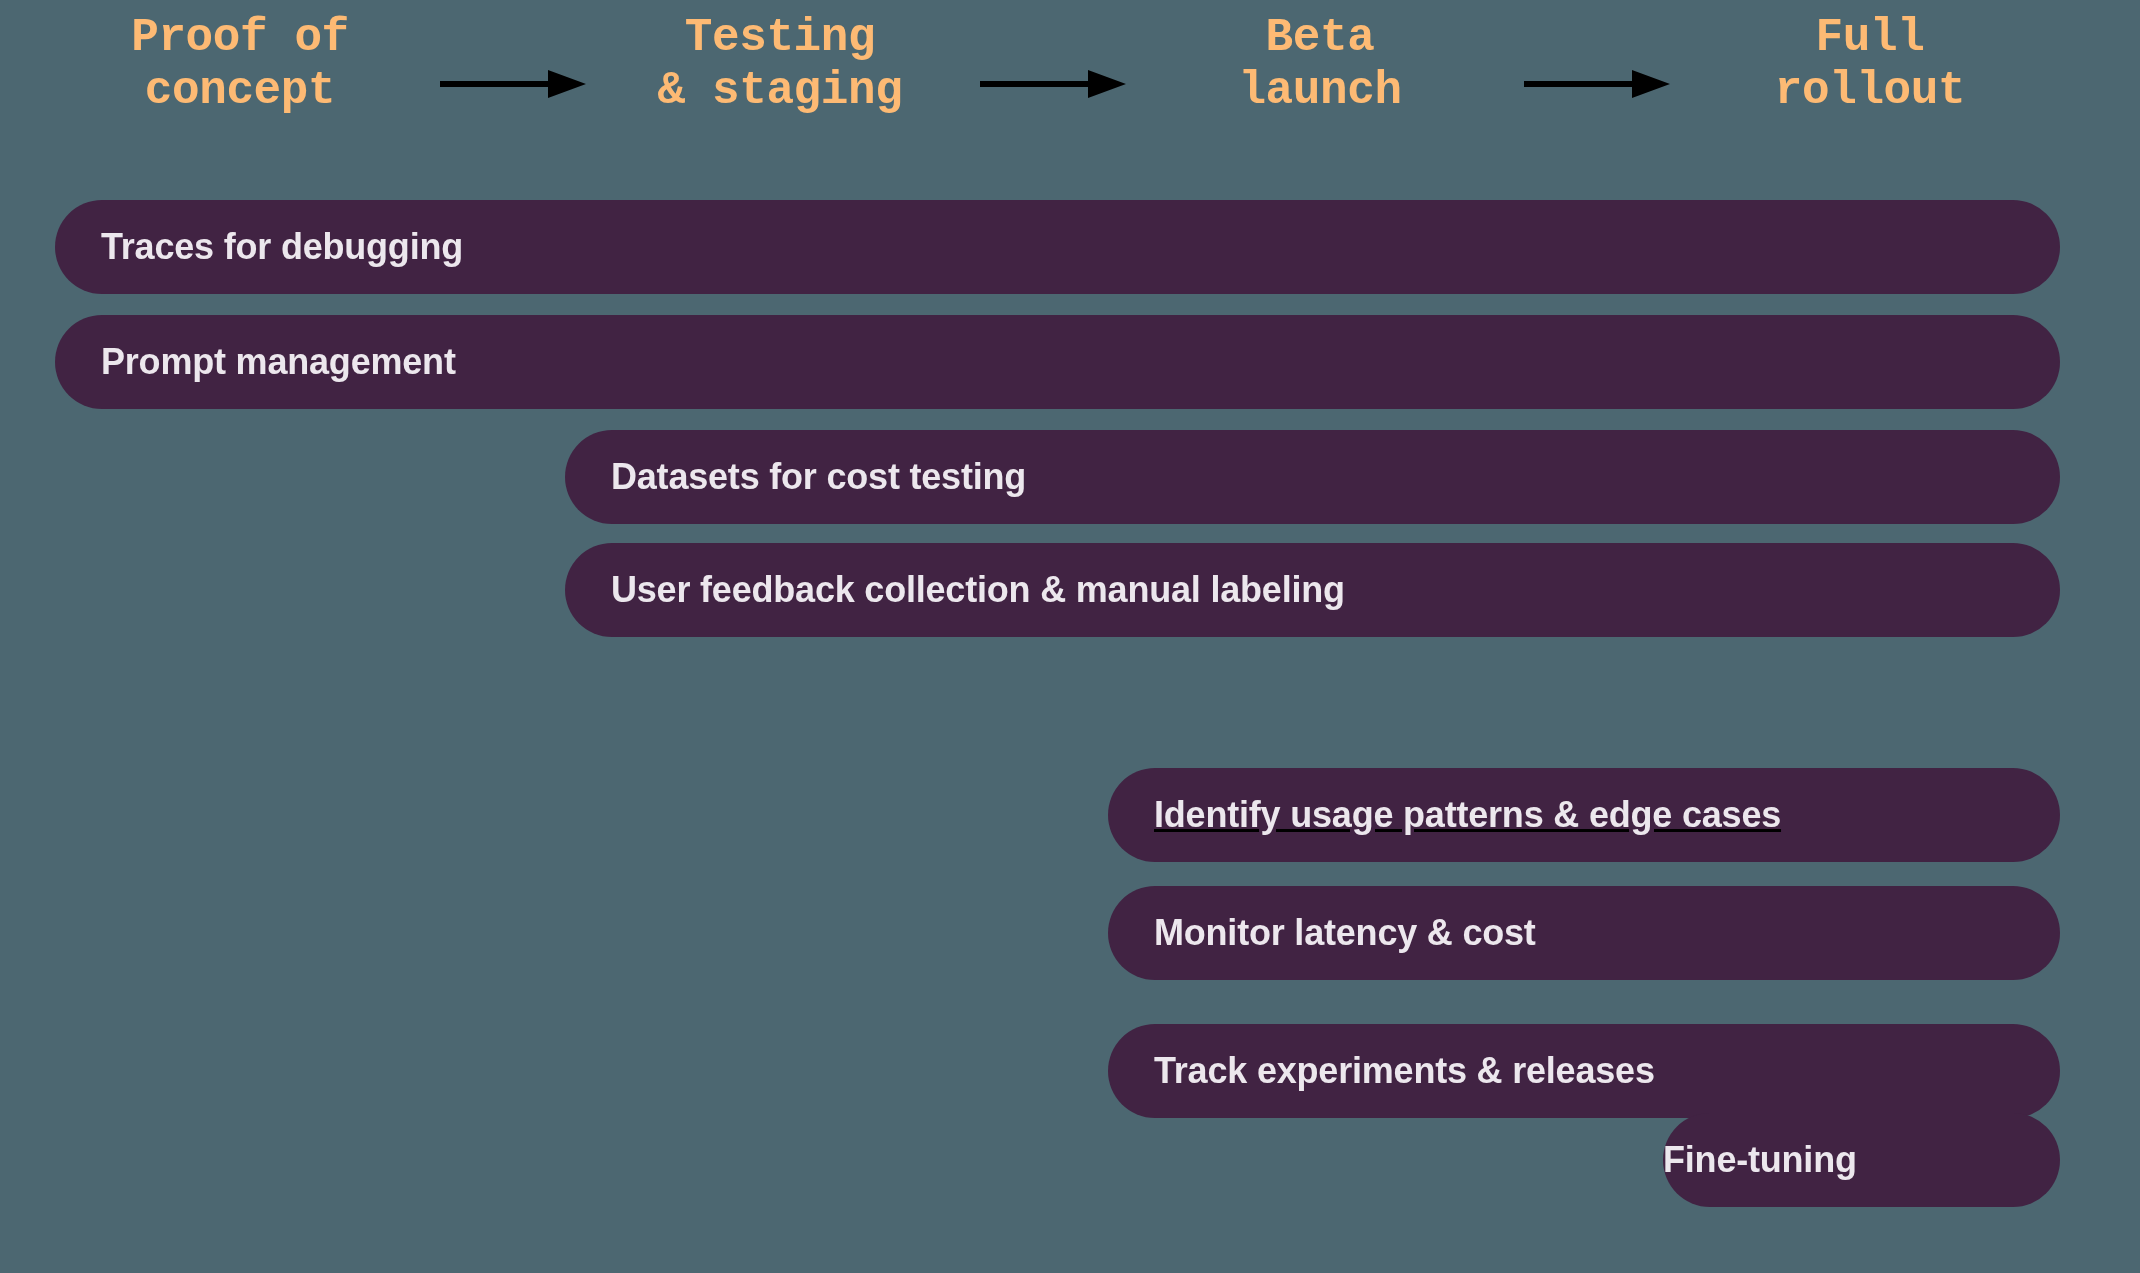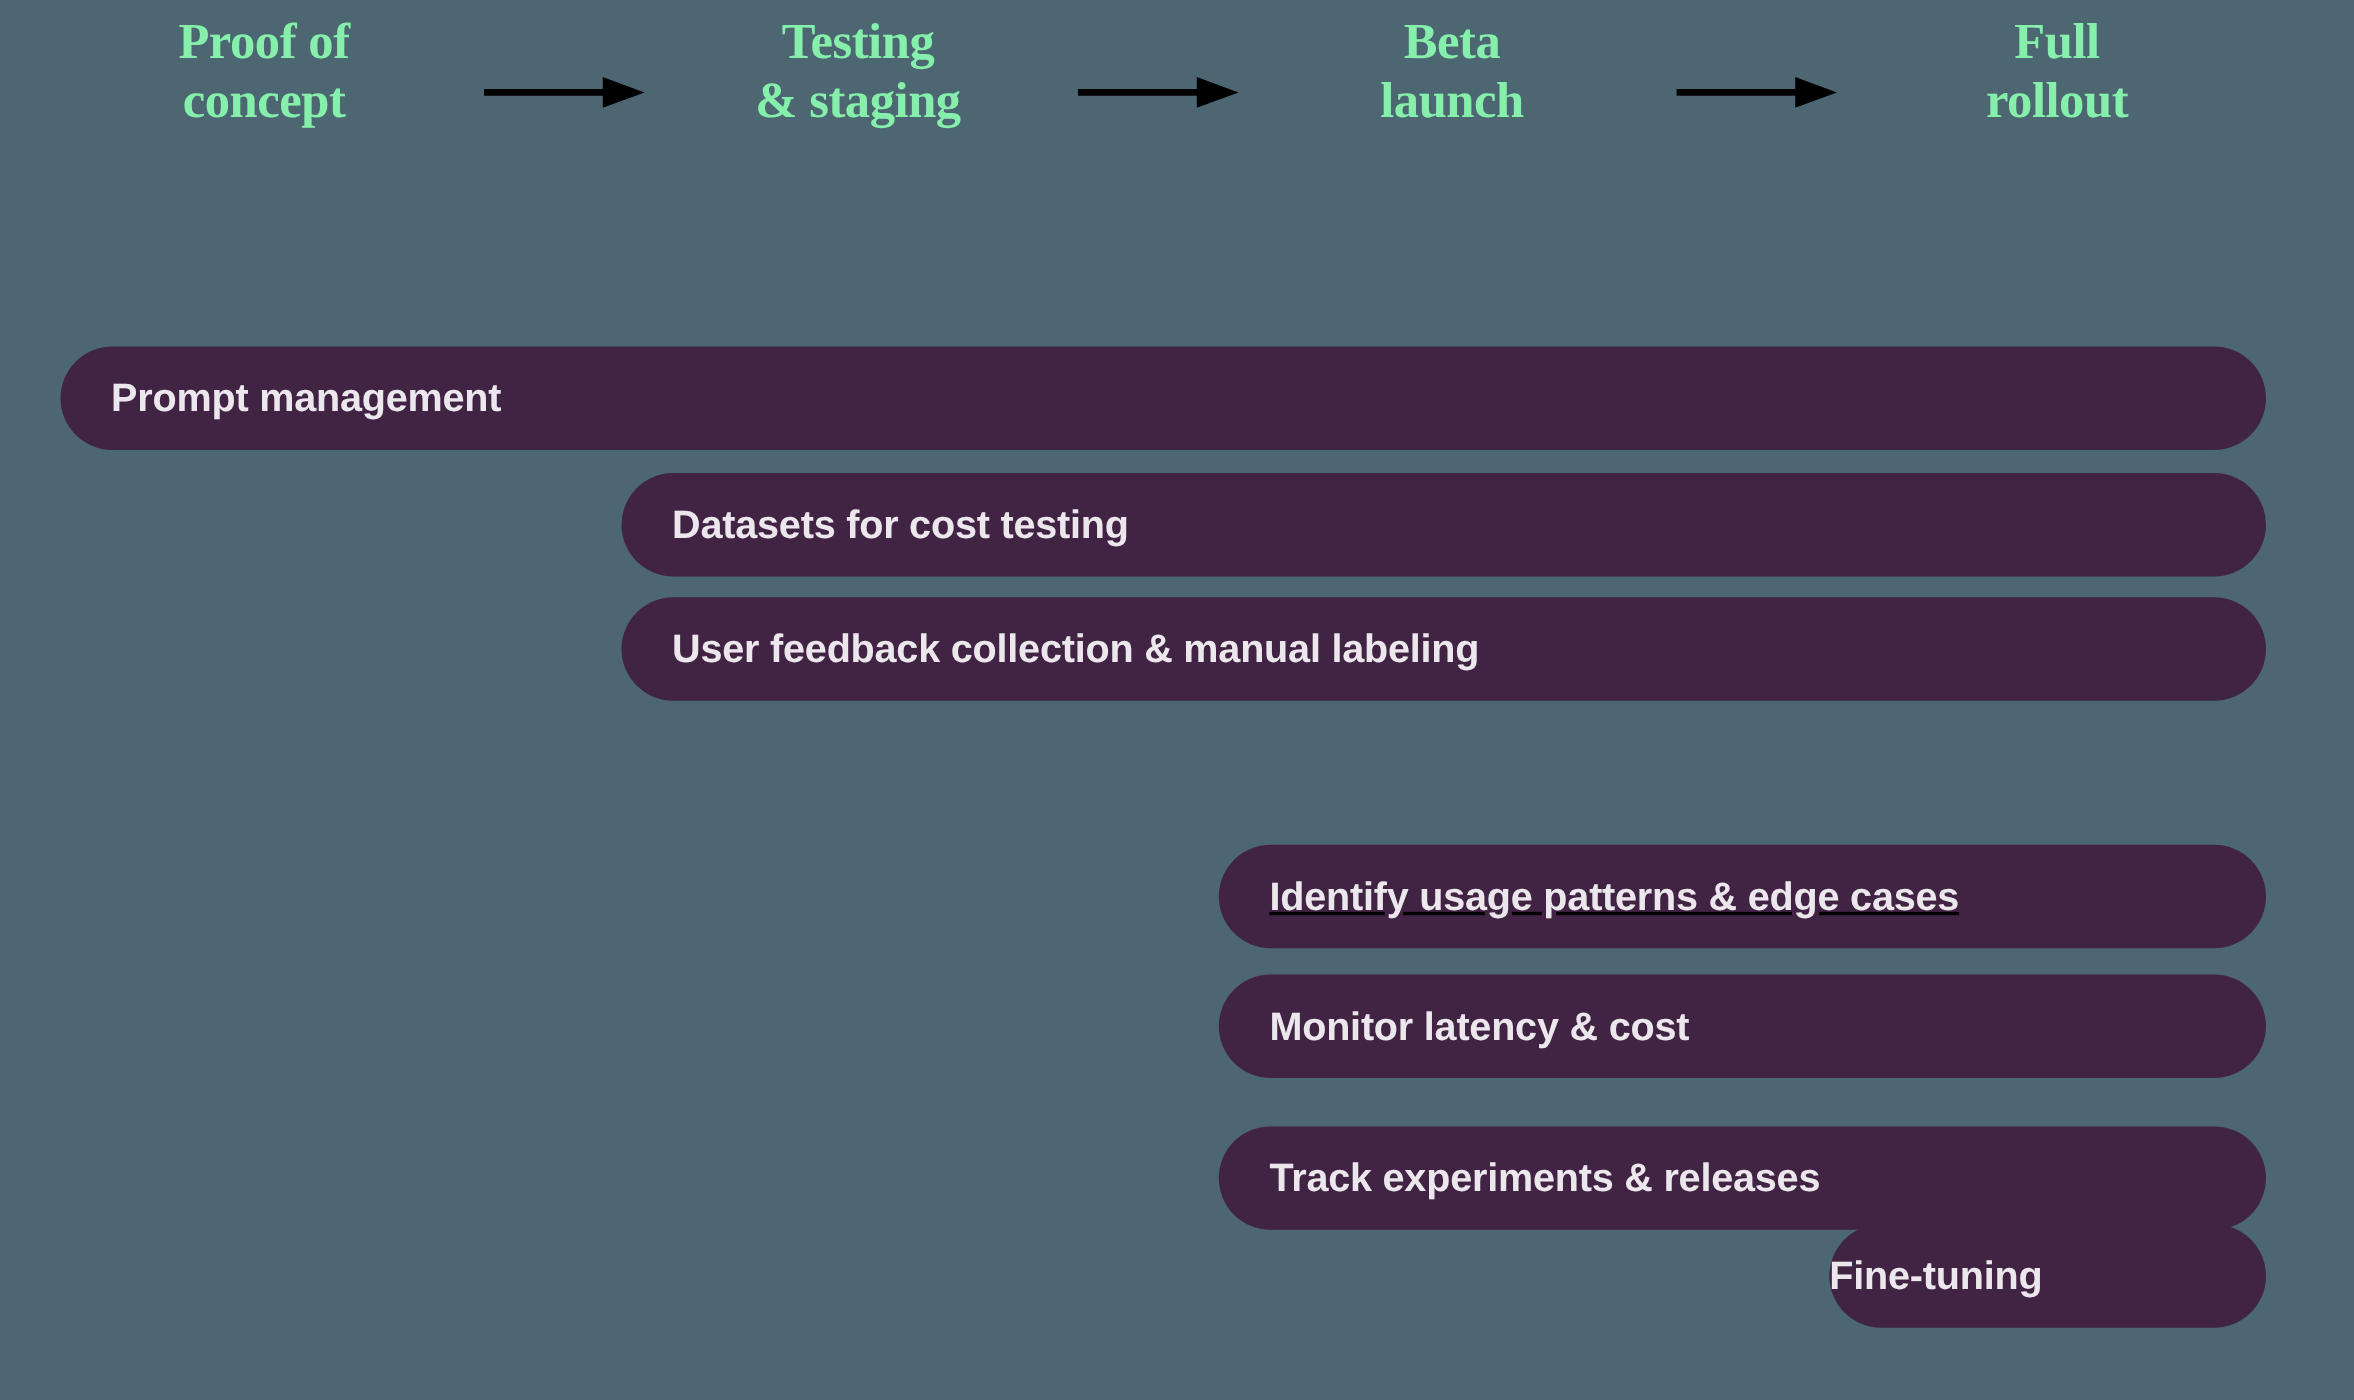--- a/index.html
+++ b/index.html
@@ -28,27 +28,27 @@
     left: 0;
     top: 0;
     width: 2140px;
     height: 160px;
   }
 
   .stage-label {
     position: absolute;
     top: 12px;
     text-align: center;
-    color: #86efac;
+    color: #fdba74;
     font-size: 46px;
     font-weight: 700;
     line-height: 1.15;
     letter-spacing: -0.4px;
     white-space: pre-line;
-    font-family: Liberation Serif, serif;
+    font-family: Liberation Mono, monospace;
   }
 
   .stage-label.s0 { left: 90px;   width: 300px; }
   .stage-label.s1 { left: 630px;  width: 300px; }
   .stage-label.s2 { left: 1170px; width: 300px; }
   .stage-label.s3 { left: 1720px; width: 300px; }
 
   .stage-arrow {
     position: absolute;
     top: 70px;
@@ -120,20 +120,23 @@
     <div class="stage-arrow a2">
       <svg viewBox="0 0 146 28" preserveAspectRatio="none" aria-hidden="true">
         <path d="M0 11 H108 V0 L146 14 L108 28 V17 H0 Z" fill="#000000"></path>
       </svg>
     </div>
 
   </div>
 
   <div id="bars">
 
+    <div class="bar align-left" style="left:55px; top:200px; width:2005px;">
+      <span class="bar-label">Traces for debugging</span>
+    </div>
 
     <div class="bar align-left" style="left:55px; top:315px; width:2005px;">
       <span class="bar-label">Prompt management</span>
     </div>
 
     <div class="bar align-left" style="left:565px; top:430px; width:1495px;">
       <span class="bar-label">Datasets for cost testing</span>
     </div>
 
     <div class="bar align-left" style="left:565px; top:543px; width:1495px;">

